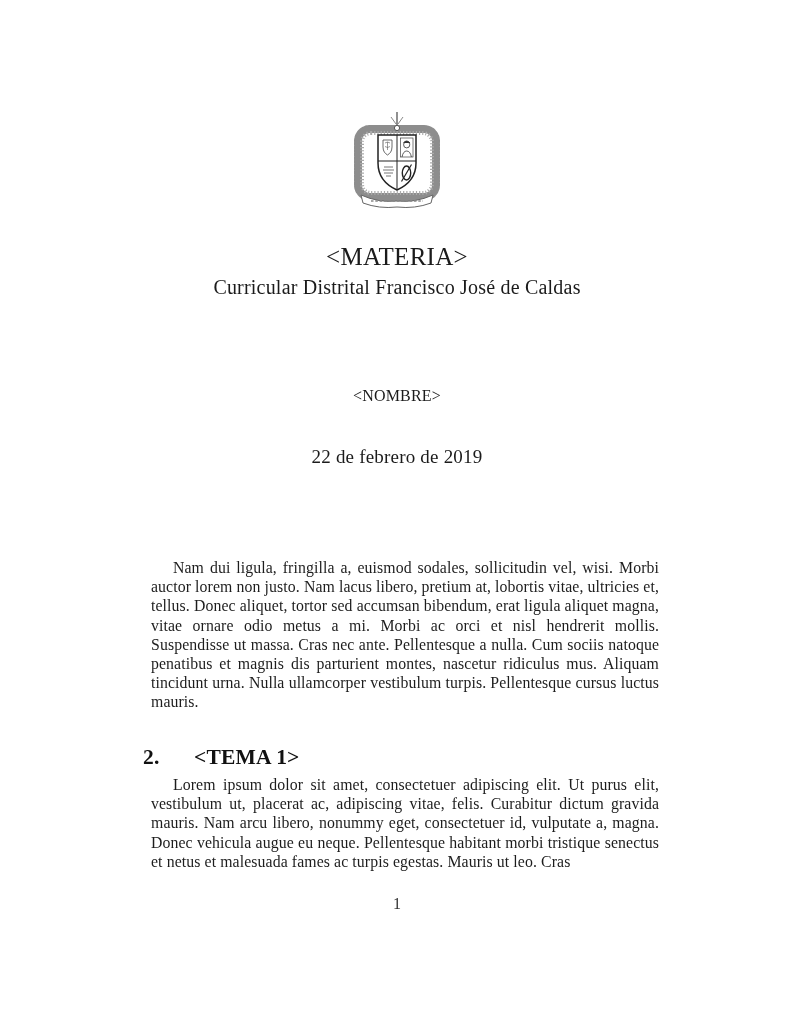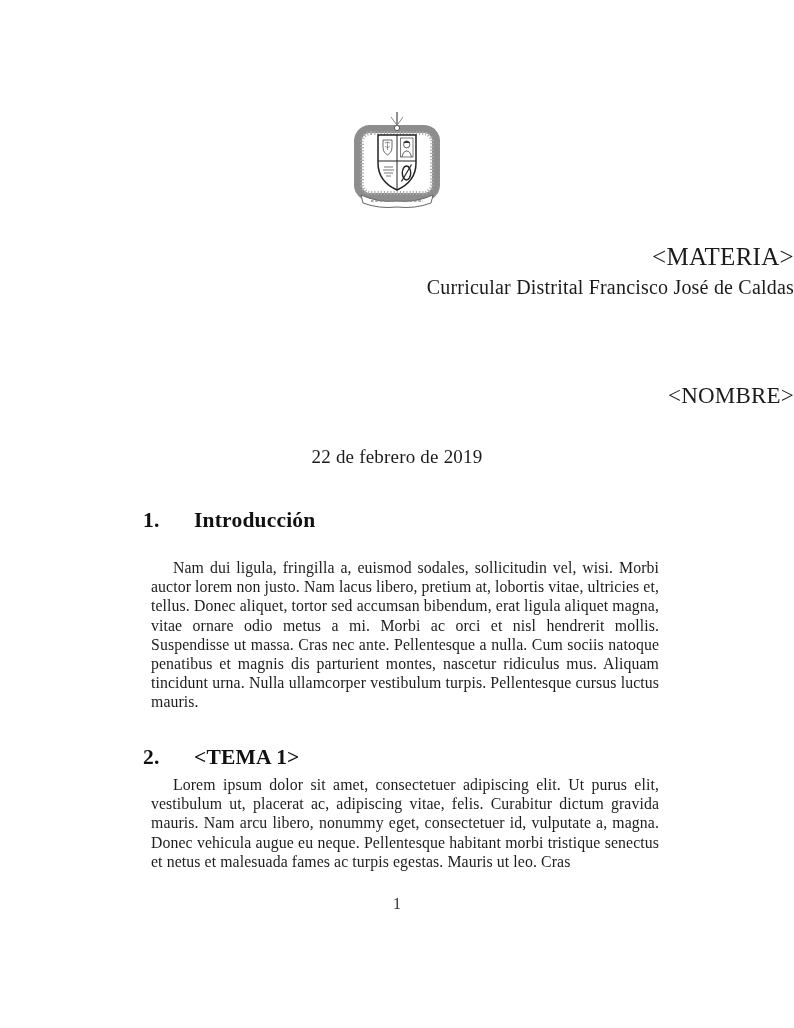--- a/index.html
+++ b/index.html
@@ -17,30 +17,30 @@
     position: absolute;
     left: 349px;
     top: 111px;
     width: 96px;
     height: 104px;
   }
   .title-block {
     position: absolute;
     left: 0; right: 0;
     top: 241px;
-    text-align: right;
+    text-align: center;
   }
   .title-lg { font-size: 25px; line-height: 32px; letter-spacing: 0.3px; }
   .title-md { font-size: 20px; line-height: 29.5px; letter-spacing: 0.2px; }
   .author-block {
     position: absolute;
     left: 0; right: 0;
     top: 383px;
-    text-align: right;
-    font-size: 23px;
+    text-align: center;
+    font-size: 16px;
     line-height: 26px;
     letter-spacing: 0.2px;
   }
   .date-line {
     position: absolute;
     left: 0; right: 0;
     top: 446px;
     text-align: center;
     font-size: 19px;
     letter-spacing: 0.2px;
@@ -130,23 +130,20 @@
     <div class="title-lg">&lt;MATERIA&gt;</div>
     <div class="title-md">Curricular Distrital Francisco José de Caldas</div>
   </div>
 
   <div class="author-block">
     <div>&lt;NOMBRE&gt;</div>
   </div>
 
   <div class="date-line">22 de febrero de 2019</div>
 
-  <h2 class="section-heading heading-1">
-    <span class="section-number">1.</span><span>Introducción</span>
-  </h2>
   <p class="body-paragraph para-1">Nam dui ligula, fringilla a, euismod sodales, sollicitudin vel, wisi. Morbi auctor lorem non justo. Nam lacus libero, pretium at, lobortis vitae, ultricies et, tellus. Donec aliquet, tortor sed accumsan bibendum, erat ligula aliquet magna, vitae ornare odio metus a mi. Morbi ac orci et nisl hendrerit mollis. Suspendisse ut massa. Cras nec ante. Pellentesque a nulla. Cum sociis natoque penatibus et magnis dis parturient montes, nascetur ridiculus mus. Aliquam tincidunt urna. Nulla ullamcorper vestibulum turpis. Pellentesque cursus luctus mauris.</p>
 
   <h2 class="section-heading heading-2">
     <span class="section-number">2.</span><span>&lt;TEMA 1&gt;</span>
   </h2>
   <p class="body-paragraph para-2">Lorem ipsum dolor sit amet, consectetuer adipiscing elit. Ut purus elit, vestibulum ut, placerat ac, adipiscing vitae, felis. Curabitur dictum gravida mauris. Nam arcu libero, nonummy eget, consectetuer id, vulputate a, magna. Donec vehicula augue eu neque. Pellentesque habitant morbi tristique senectus et netus et malesuada fames ac turpis egestas. Mauris ut leo. Cras</p>
 
   <div class="page-number">1</div>
 
 </div>

